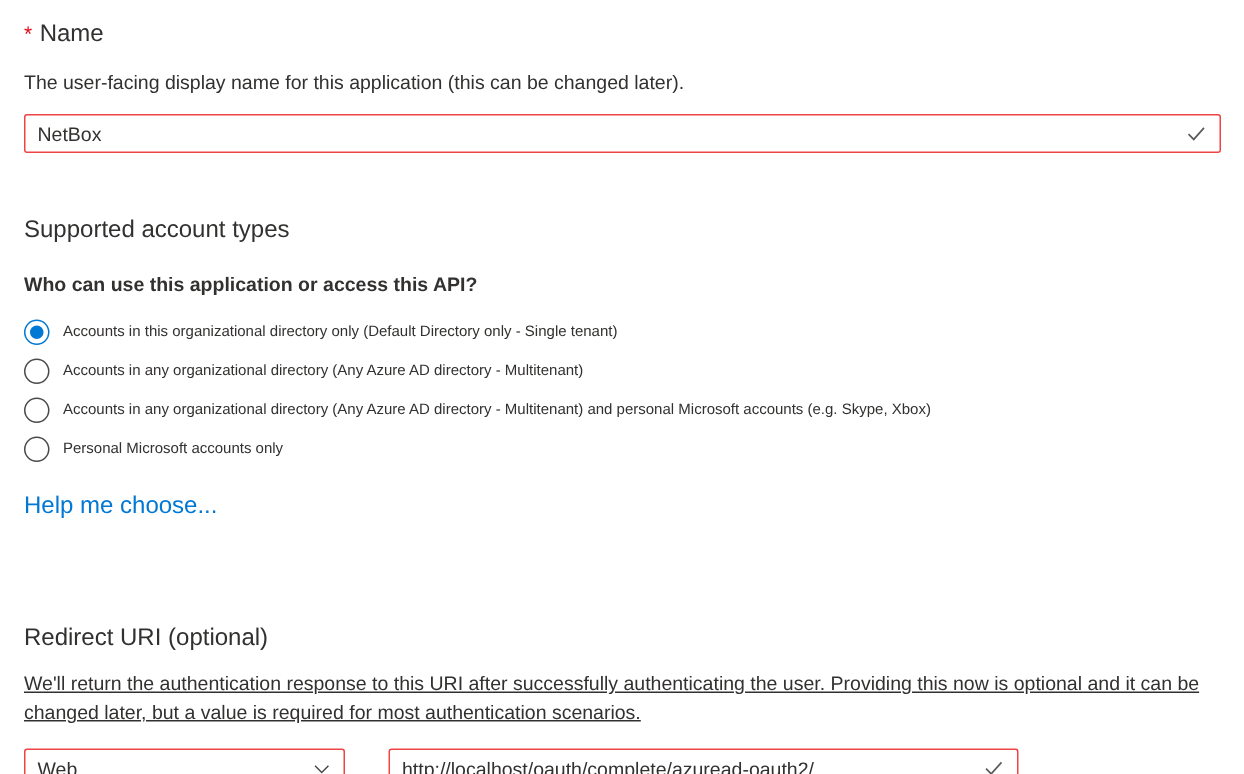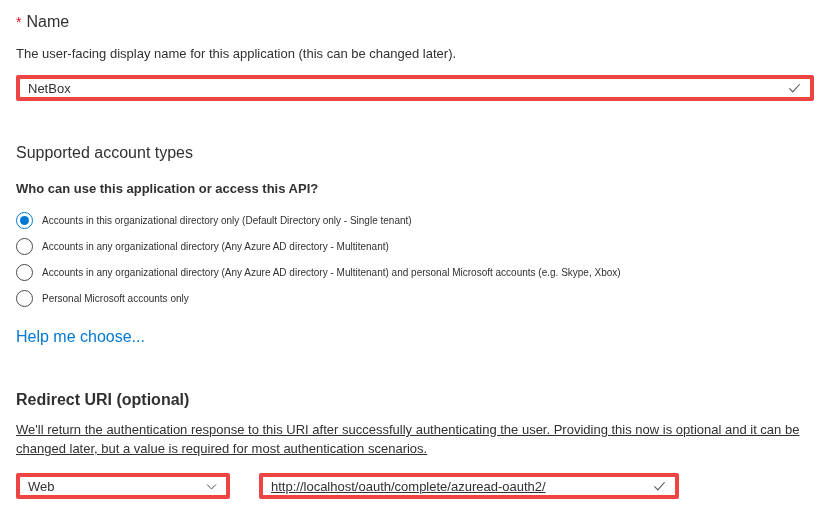--- a/index.html
+++ b/index.html
@@ -27,21 +27,21 @@
     font-size: 13px;
     line-height: 19px;
     margin: 0;
     color: #323130;
   }
 
   
   .tb {
     position: relative;
     height: 26px;
-    border: 4px solid #ef4444;
+    border: 1px solid #ef4444;
     border-radius: 2px;
     background: #fff;
     display: flex;
     align-items: center;
   }
   .tb input {
     border: none;
     outline: none;
     background: transparent;
     font-family: "Liberation Sans", sans-serif;
@@ -101,21 +101,21 @@
 
   .help-link {
     display: inline-block;
     margin-top: 17px;
     font-size: 16px;
     color: #0078d4;
     text-decoration: none;
     cursor: pointer;
   }
 
-  .redirect-title { margin-top: 44px; font-weight: bold; }
+  .redirect-title { margin-top: 69px; }
 
   .redirect-desc {
     margin-top: 10px;
     max-width: 802px;
     font-size: 13px;
     line-height: 19px;
     text-decoration: underline;
   }
 
   .uri-row {

